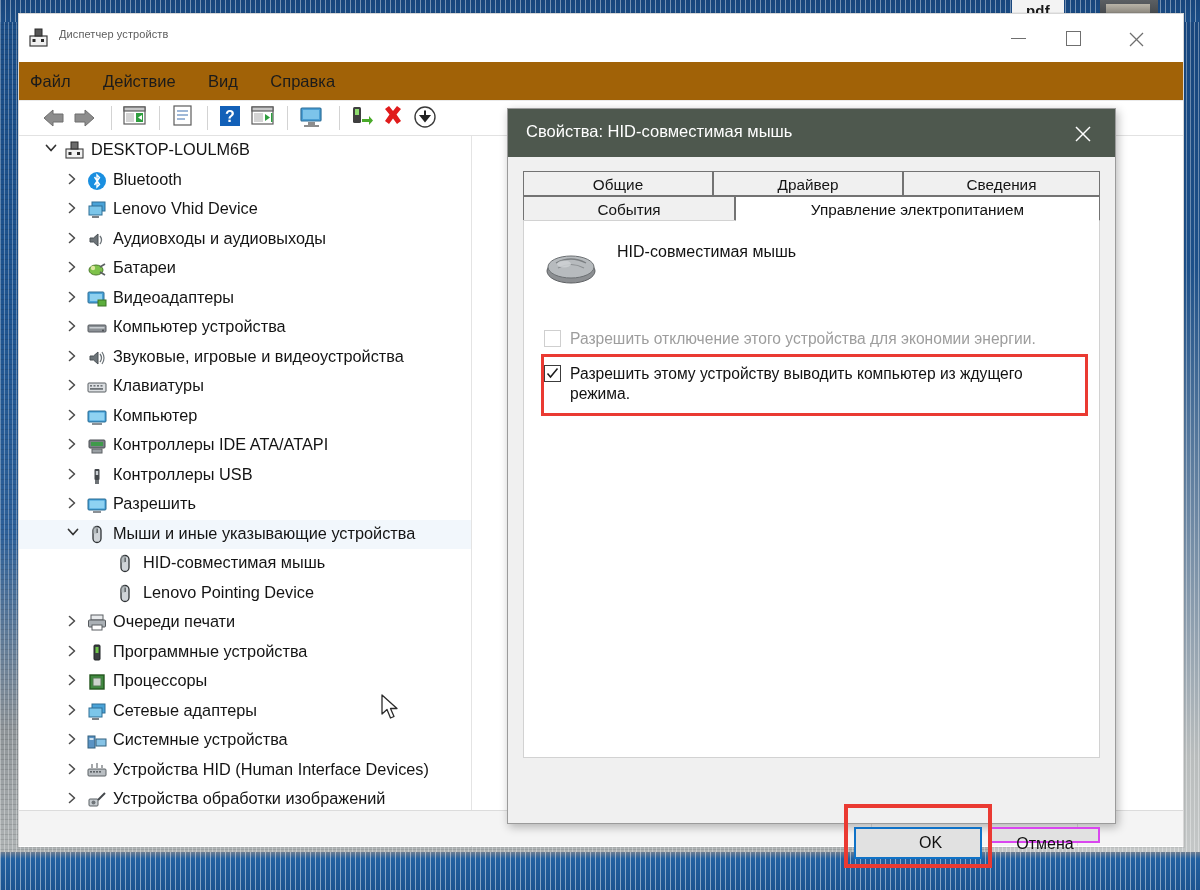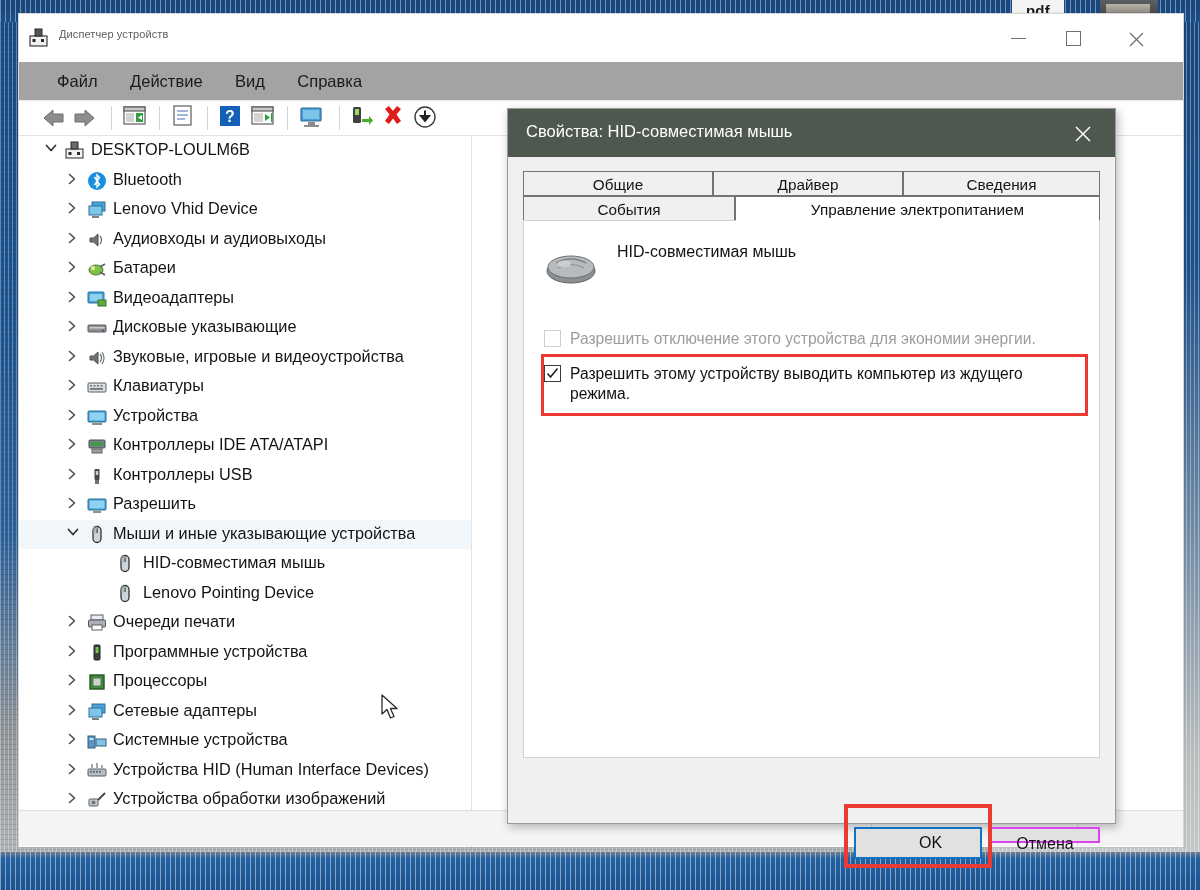--- a/index.html
+++ b/index.html
@@ -66,21 +66,21 @@
     position:absolute;top:0;width:50px;height:48px;
     color:#6b6b6b;font-size:17px;line-height:48px;text-align:center;
   }
   #wbtn-min{right:140px;}
   #wbtn-max{right:85px;}
   #wbtn-close{right:22px;font-size:20px;}
   #wbtn-min span{display:inline-block;width:15px;border-top:1.3px solid #6f6f6f;vertical-align:middle;}
   #wbtn-max span{display:inline-block;width:13px;height:13px;border:1.3px solid #6f6f6f;vertical-align:middle;}
 
   
-  #menubar{height:38px;position:relative;padding-left:38px;background:#a3a3a3;}
+  #menubar{height:38px;position:relative;padding-left:11px;background:#a16207;}
   .menu-item{
     display:inline-block;font-size:16.5px;color:#1b1b1b;margin-right:28px;
     line-height:38px;
   }
 
   
   #toolbar{
     height:34px;position:relative;background:#fff;
     border-top:1px solid #eaeaea;border-bottom:1px solid #e2e2e2;
   }
@@ -398,21 +398,21 @@
           <span class="chev">
             <svg width="10" height="12" viewBox="0 0 10 12">
               <path d="M2.5 1.5 L7.5 6 L2.5 10.5" stroke="#4d4d4d" stroke-width="1.6" fill="none" stroke-linecap="round" stroke-linejoin="round"></path>
             </svg>
           </span>
           <span class="ico"><svg width="20" height="20" viewBox="0 0 20 20">
               <rect x="1" y="7" width="18" height="7" rx="1" fill="#8b9095" stroke="#565b60" stroke-width="1"></rect>
               <rect x="2.5" y="9" width="15" height="1.5" fill="#c9ced2"></rect>
               <circle cx="16" cy="12.5" r="1" fill="#4a4f53"></circle>
             </svg></span>
-          <span class="lbl">Дисковые указывающие</span>
+          <span class="lbl">Компьютер устройства</span>
         </div>
         <div class="row lvl1">
           <span class="chev">
             <svg width="10" height="12" viewBox="0 0 10 12">
               <path d="M2.5 1.5 L7.5 6 L2.5 10.5" stroke="#4d4d4d" stroke-width="1.6" fill="none" stroke-linecap="round" stroke-linejoin="round"></path>
             </svg>
           </span>
           <span class="ico"><svg width="20" height="20" viewBox="0 0 20 20">
               <path d="M3 8 L6.5 8 L11 4 L11 16 L6.5 12 L3 12 Z" fill="#6d7479" stroke="#4a5055" stroke-width="1"></path>
               <path d="M13 6 Q16 10 13 14" stroke="#6d7479" stroke-width="1.3" fill="none"></path>
@@ -440,21 +440,21 @@
           <span class="chev">
             <svg width="10" height="12" viewBox="0 0 10 12">
               <path d="M2.5 1.5 L7.5 6 L2.5 10.5" stroke="#4d4d4d" stroke-width="1.6" fill="none" stroke-linecap="round" stroke-linejoin="round"></path>
             </svg>
           </span>
           <span class="ico"><svg width="20" height="20" viewBox="0 0 20 20">
               <rect x="1" y="4" width="18" height="11" rx="1" fill="#3f9cd6" stroke="#2a6c93" stroke-width="1"></rect>
               <rect x="2.5" y="5.5" width="15" height="8" fill="#8fd2f2"></rect>
               <rect x="5" y="16" width="10" height="2" fill="#8b9095"></rect>
             </svg></span>
-          <span class="lbl">Устройства</span>
+          <span class="lbl">Компьютер</span>
         </div>
         <div class="row lvl1">
           <span class="chev">
             <svg width="10" height="12" viewBox="0 0 10 12">
               <path d="M2.5 1.5 L7.5 6 L2.5 10.5" stroke="#4d4d4d" stroke-width="1.6" fill="none" stroke-linecap="round" stroke-linejoin="round"></path>
             </svg>
           </span>
           <span class="ico"><svg width="20" height="20" viewBox="0 0 20 20">
               <rect x="2" y="4" width="16" height="8" rx="1" fill="#7b8186" stroke="#4a4f53" stroke-width="1"></rect>
               <rect x="4" y="6" width="12" height="4" fill="#3f9a4a"></rect>

